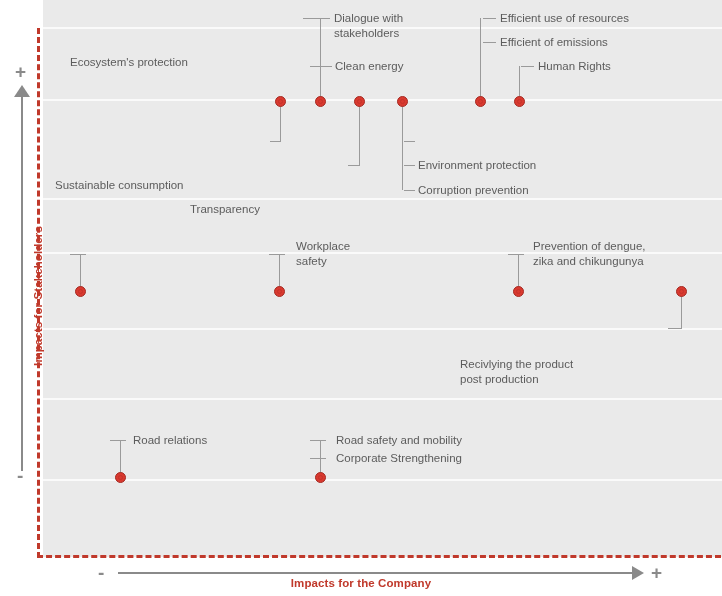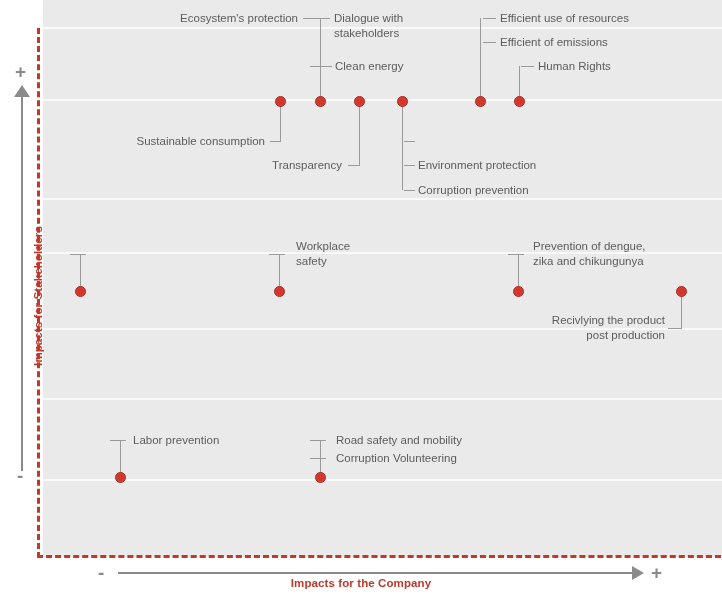--- a/index.html
+++ b/index.html
@@ -185,21 +185,21 @@
   .leader.h { height: 1px; }
 
   
   .label {
     position: absolute;
     color: #5c5c5c;
     font-size: 11.5px;
     line-height: 1.33;
     white-space: pre-line;
   }
-  .label.right { text-align: right; }
+  .label.right { text-align: left; margin-top: 44px; }
 </style>
 </head>
 <body>
 
 <div id="root">
 
   <div id="plot-area">
     <div class="gridline" style="top:27px"></div>
     <div class="gridline" style="top:99px"></div>
     <div class="gridline" style="top:198px"></div>
@@ -291,26 +291,26 @@
   <div class="label right" style="left:460px; top:313px; width:205px">Recivlying the product
 post production</div>
 
   <div class="point" style="left:80px;  top:291px"></div>
   <div class="point" style="left:279px; top:291px"></div>
   <div class="point" style="left:518px; top:291px"></div>
   <div class="point" style="left:681px; top:291px"></div>
 
   <div class="leader h" style="left:110px; top:440px; width:16px"></div>
   <div class="leader v" style="left:120px; top:440px; height:37px"></div>
-  <div class="label" style="left:133px; top:433px; width:160px">Labor prevention</div>
+  <div class="label" style="left:133px; top:433px; width:160px">Road relations</div>
 
   <div class="leader h" style="left:310px; top:440px; width:16px"></div>
   <div class="label" style="left:336px; top:433px; width:180px">Road safety and mobility</div>
 
   <div class="leader h" style="left:310px; top:458px; width:16px"></div>
-  <div class="label" style="left:336px; top:451px; width:180px">Corruption Volunteering</div>
+  <div class="label" style="left:336px; top:451px; width:180px">Corporate Strengthening</div>
 
   <div class="leader v" style="left:320px; top:440px; height:37px"></div>
 
   <div class="point" style="left:120px; top:477px"></div>
   <div class="point" style="left:320px; top:477px"></div>
 
 </div>
 
 </body></html>

